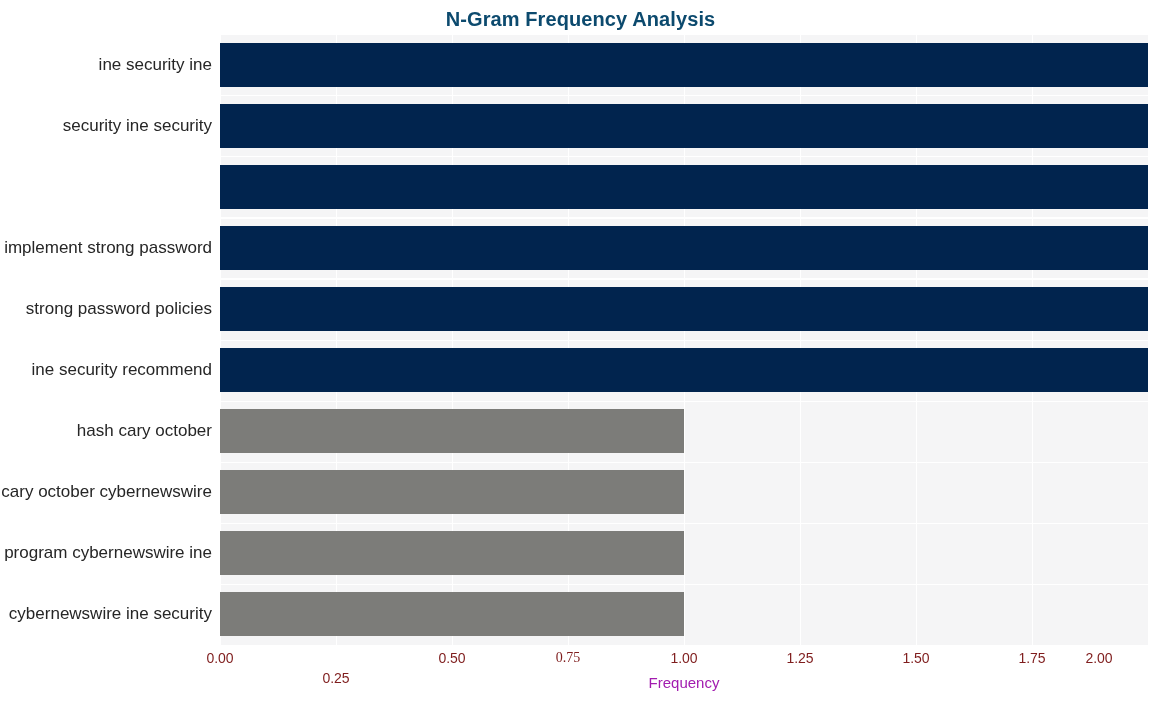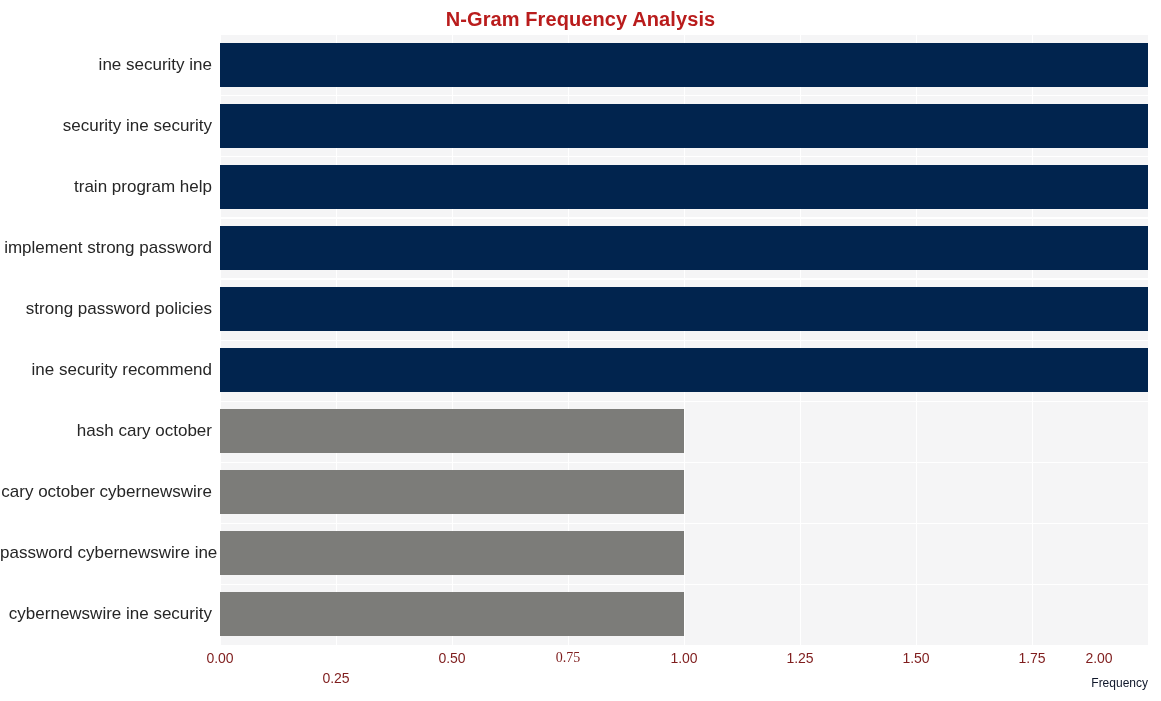--- a/index.html
+++ b/index.html
@@ -25,21 +25,21 @@
 
   
   #chart-title {
     position: absolute;
     left: 0;
     top: 6px;
     width: 1161px;
     text-align: center;
     font-size: 20px;
     font-weight: bold;
-    color: #b91c1c;
+    color: #0c4a6e;
     letter-spacing: 0.1px;
     line-height: 26px;
     white-space: nowrap;
   }
 
   
   #plot-area {
     position: absolute;
     left: 220px;
     top: 34px;
@@ -107,44 +107,43 @@
     line-height: 20px;
     white-space: nowrap;
   }
 
   
   #x-axis-label {
     position: absolute;
     left: 220px;
     top: 673px;
     width: 928px;
-    text-align: right;
-    font-size: 12px;
-    color: #0f172a;
+    text-align: center;
+    font-size: 15px;
+    color: #a21caf;
     line-height: 20px;
     white-space: nowrap;
   }
 </style>
 </head>
 <body>
 
 <div id="figure">
 
   <div id="chart-title">N-Gram Frequency Analysis</div>
 
   <div id="y-tick-labels">
       <div class="ytick" style="top: 21.55px;">ine security ine</div>
       <div class="ytick" style="top: 82.65px; padding-left: 16px;">security ine security</div>
-      <div class="ytick" style="top: 143.75px;">train program help</div>
       <div class="ytick" style="top: 204.85px;">implement strong password</div>
       <div class="ytick" style="top: 265.95px;">strong password policies</div>
       <div class="ytick" style="top: 327.05px;">ine security recommend</div>
       <div class="ytick" style="top: 388.15px;">hash cary october</div>
       <div class="ytick" style="top: 449.25px;">cary october cybernewswire</div>
-      <div class="ytick" style="top: 510.35px;">password cybernewswire ine</div>
+      <div class="ytick" style="top: 510.35px;">program cybernewswire ine</div>
       <div class="ytick" style="top: 571.45px; margin-left: 24px;">cybernewswire ine security</div>
     </div>
 
   <div id="plot-area">
     <div id="gridlines">
         <div class="gridline-v" style="left: 0px;"></div>
         <div class="gridline-v" style="left: 116px;"></div>
         <div class="gridline-v" style="left: 232px;"></div>
         <div class="gridline-v" style="left: 348px;"></div>
         <div class="gridline-v" style="left: 464px;"></div>

